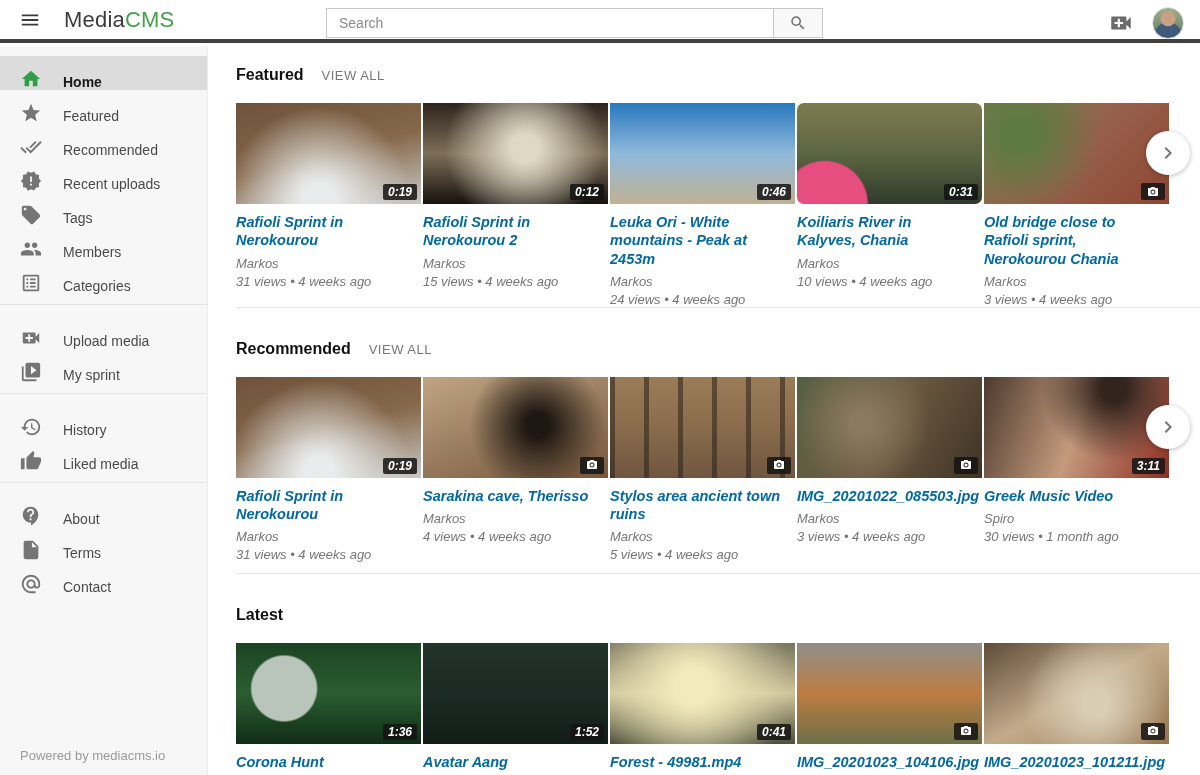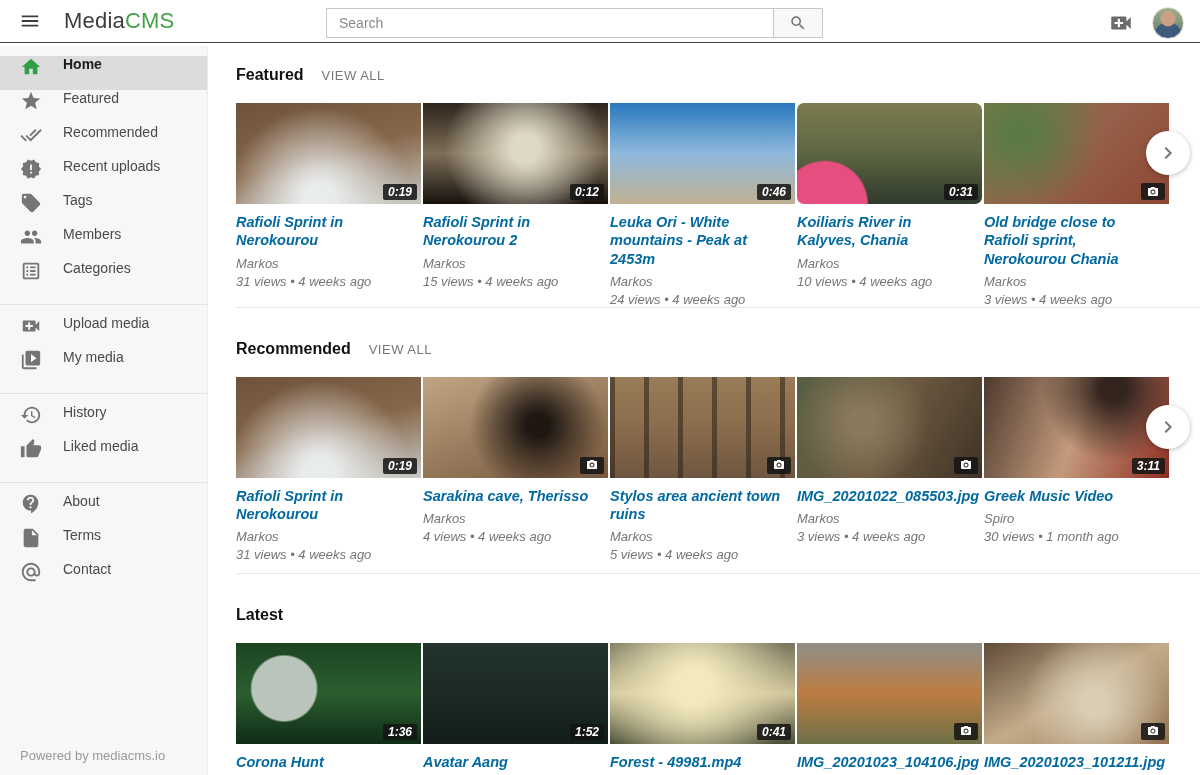--- a/index.html
+++ b/index.html
@@ -6,21 +6,21 @@
   html, body { width: 1200px; height: 775px; overflow: hidden; }
   body {
     font-family: "Liberation Sans", sans-serif;
     background: #ffffff;
     color: #212121;
   }
 
   
   .header {
     position: fixed; top: 0; left: 0; right: 0; height: 43px;
-    background: #fff; border-bottom: 1px solid #404040;
+    background: #fff; border-bottom: 4px solid #404040;
     display: flex; align-items: center; z-index: 30;
   }
   .hamburger { margin-left: 18px; width: 24px; height: 24px; border: none; background: none; cursor: pointer; color: #3c3c3c; display:flex; align-items:center; justify-content:center; }
   .logo { margin-left: 22px; font-size: 22px; letter-spacing: 0.2px; cursor: pointer; font-weight: 400; }
   .logo .media { color: #3c3c3c; }
   .logo .cms { color: #43a047; }
   .searchbar { position: absolute; left: 326px; top: 8px; height: 30px; display: flex; }
   .search-input {
     width: 447px; height: 30px; border: 1px solid #c7c7c7; border-right: none;
     padding: 0 12px; font-size: 14px; color: #333; outline: none;
@@ -41,21 +41,21 @@
       linear-gradient(180deg, #9fb08a 0%, #7b8f77 60%, #5d7261 100%);
     border: 1px solid #e0e0e0;
   }
 
   
   .sidebar {
     position: fixed; top: 46px; left: 0; width: 208px; height: 729px;
     background: #f7f7f7; border-right: 1px solid #ececec; padding-top: 10px; z-index: 20;
   }
   .side-item {
-    height: 34px; display: flex; align-items: flex-start; padding-left: 20px;
+    height: 34px; display: flex; align-items: flex-end; padding-left: 20px;
     cursor: pointer; color: #4a4a4a; font-size: 14px;
   }
   .side-item .s-icon { width: 22px; height: 22px; color: #757575; flex: 0 0 22px; display:flex; align-items:center; }
   .side-item .s-label { margin-left: 21px; white-space: nowrap; }
   .side-item.active { background: #dcdcdc; color: #1b1b1b; font-weight: bold; }
   .side-item.active .s-icon { color: #2f9e44; }
   .side-divider { border: none; border-top: 1px solid #e4e4e4; margin: 10px 0; }
   .side-footer { position: absolute; bottom: 12px; left: 20px; font-size: 13px; color: #9a9a9a; cursor: pointer; }
 
   
@@ -187,21 +187,21 @@
         </svg>
       </span>
     <span class="s-label">Upload media</span>
   </div>
   <div class="side-item">
     <span class="s-icon">
         <svg width="22" height="22" viewBox="0 0 24 24" fill="currentColor">
           <path d="M4 6H2v14c0 1.1.9 2 2 2h14v-2H4V6zm16-4H8c-1.1 0-2 .9-2 2v12c0 1.1.9 2 2 2h12c1.1 0 2-.9 2-2V4c0-1.1-.9-2-2-2zm-8 12.5v-9l6 4.5-6 4.5z"></path>
         </svg>
       </span>
-    <span class="s-label">My media</span>
+    <span class="s-label">My sprint</span>
   </div>
 
   <hr class="side-divider">
 
   <div class="side-item">
     <span class="s-icon">
         <svg width="22" height="22" viewBox="0 0 24 24" fill="currentColor">
           <path d="M13 3c-4.97 0-9 4.03-9 9H1l3.89 3.89.07.14L9 12H6c0-3.87 3.13-7 7-7s7 3.13 7 7-3.13 7-7 7c-1.93 0-3.68-.79-4.94-2.06l-1.42 1.42C8.27 19.99 10.51 21 13 21c4.97 0 9-4.03 9-9s-4.03-9-9-9zm-1 5v5l4.28 2.54.72-1.21-3.5-2.08V8H12z"></path>
         </svg>
       </span>

